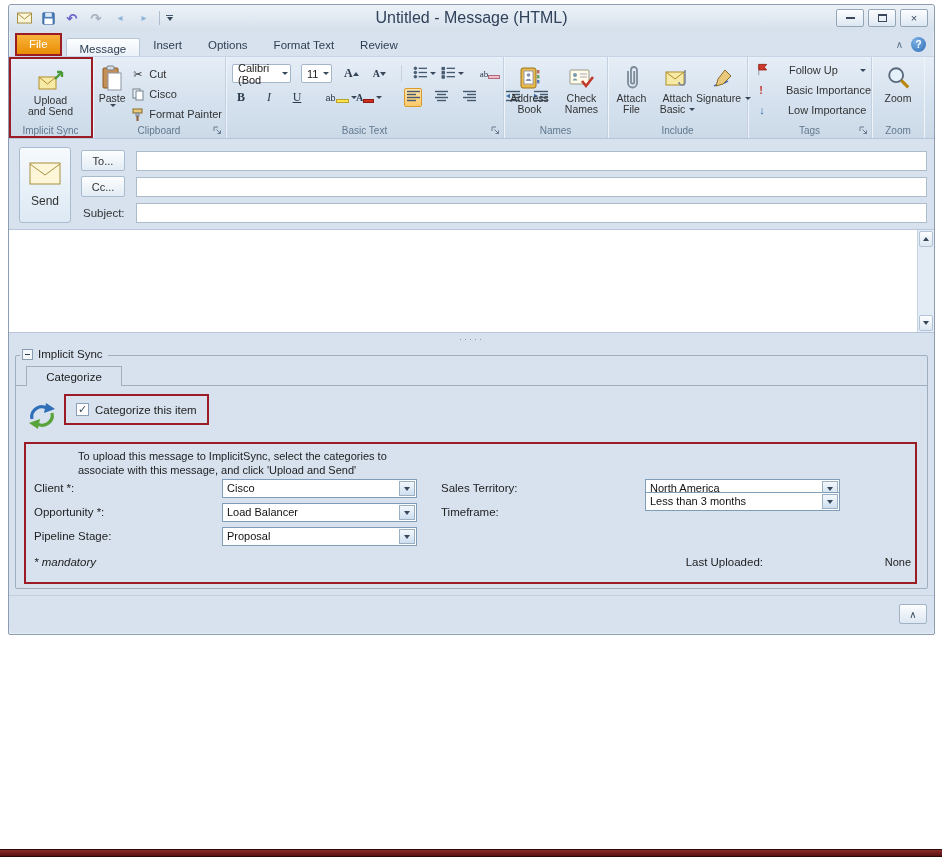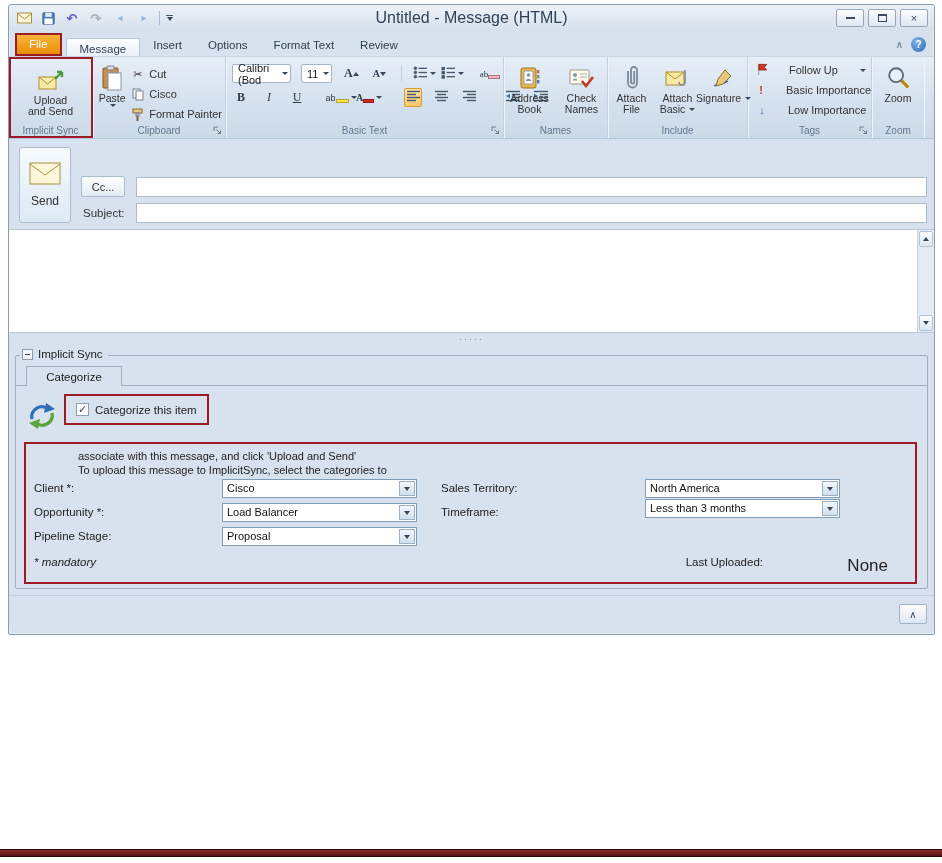--- a/index.html
+++ b/index.html
@@ -145,21 +145,21 @@
   .chk-lbl{font-size:11.5px;color:#222}
   .form-box{position:absolute;left:8px;right:10px;top:86px;height:142px;border:2px solid var(--red)}
   .instr{position:absolute;left:52px;top:5px;font-size:11px;line-height:14px;color:#222}
   .f-lbl{position:absolute;font-size:11.5px;color:#222}
   .xcombo{position:absolute;width:195px;height:19px;background:#fff;border:1px solid #7f9db9;font-size:11px}
   .xval{position:absolute;left:4px;top:2px;right:20px;white-space:nowrap;overflow:hidden;color:#111}
   .xbtn{position:absolute;right:1px;top:1px;bottom:1px;width:16px;background:linear-gradient(#f3f7fb,#cfdff0);
     border:1px solid #9cb0c4;display:flex;align-items:center;justify-content:center}
   .mand{position:absolute;left:8px;top:112px;font-size:11.5px;font-style:italic;color:#222}
   .lu-lbl{position:absolute;right:152px;top:112px;font-size:11.5px;color:#222}
-  .lu-val{position:absolute;right:27px;top:112px;font-size:17px;color:#222}
+  .lu-val{position:absolute;right:4px;top:112px;font-size:11px;color:#222}
 
   
   .bottom-strip{position:absolute;left:0;top:590px;right:0;height:36px;background:var(--win-bg);
     border-top:1px solid #c0cedd;border-radius:0 0 2px 2px}
   .collapse-pane-btn{position:absolute;right:7px;top:8px;width:28px;height:20px;border:1px solid #a2b3c6;
     border-radius:2px;background:linear-gradient(#fcfdfe,#dde7f1);display:flex;align-items:center;
     justify-content:center;font-size:10px;color:#39485c}
 
   
   .accent-bar{position:absolute;left:0;top:849px;width:942px;height:8px;
@@ -552,20 +552,24 @@
   <div class="msg-header">
     <div class="send-btn">
       <span>
         <svg width="32" height="23" viewBox="0 0 32 23">
             <rect x="1" y="1" width="30" height="21" fill="#fdf6d8" stroke="#a89040"></rect>
             <path d="M1 2 L16 13 L31 2" fill="none" stroke="#a89040"></path>
           </svg>
       </span>
       <span>Send</span>
     </div>
+    <div class="hrow r-to">
+      <button class="addr-btn">To...</button>
+      <div class="hfield"></div>
+    </div>
     <div class="hrow r-cc">
       <button class="addr-btn">Cc...</button>
       <div class="hfield"></div>
     </div>
     <div class="hrow r-subj">
       <span class="subj-lbl">Subject:</span>
       <div class="hfield"></div>
     </div>
   </div>
 
@@ -602,22 +606,22 @@
           </svg>
       </div>
 
       <div class="chk-wrap">
         <span class="chkbox">✓</span>
         <span class="chk-lbl">Categorize this item</span>
       </div>
 
       <div class="form-box">
         <div class="instr">
+          <div>To upload this message to ImplicitSync, select the categories to</div>
           <div>associate with this message, and click 'Upload and Send'</div>
-          <div>To upload this message to ImplicitSync, select the categories to</div>
         </div>
 
         <span class="f-lbl" style="left:8px;top:38px">Client *:</span>
         <div class="xcombo" style="left:196px;top:35px">
           <span class="xval">Cisco</span>
           <span class="xbtn">
               <span class="tri dn"></span>
             </span>
         </div>
 
@@ -639,21 +643,21 @@
 
         <span class="f-lbl" style="left:415px;top:38px">Sales Territory:</span>
         <div class="xcombo" style="left:619px;top:35px">
           <span class="xval">North America</span>
           <span class="xbtn">
               <span class="tri dn"></span>
             </span>
         </div>
 
         <span class="f-lbl" style="left:415px;top:62px">Timeframe:</span>
-        <div class="xcombo" style="left:619px;top:55px">
+        <div class="xcombo" style="left:619px;top:48px">
           <span class="xval">Less than 3 months</span>
           <span class="xbtn">
               <span class="tri dn"></span>
             </span>
         </div>
 
         <span class="mand">* mandatory</span>
         <span class="lu-lbl">Last Uploaded:</span>
         <span class="lu-val">None</span>
       </div>

